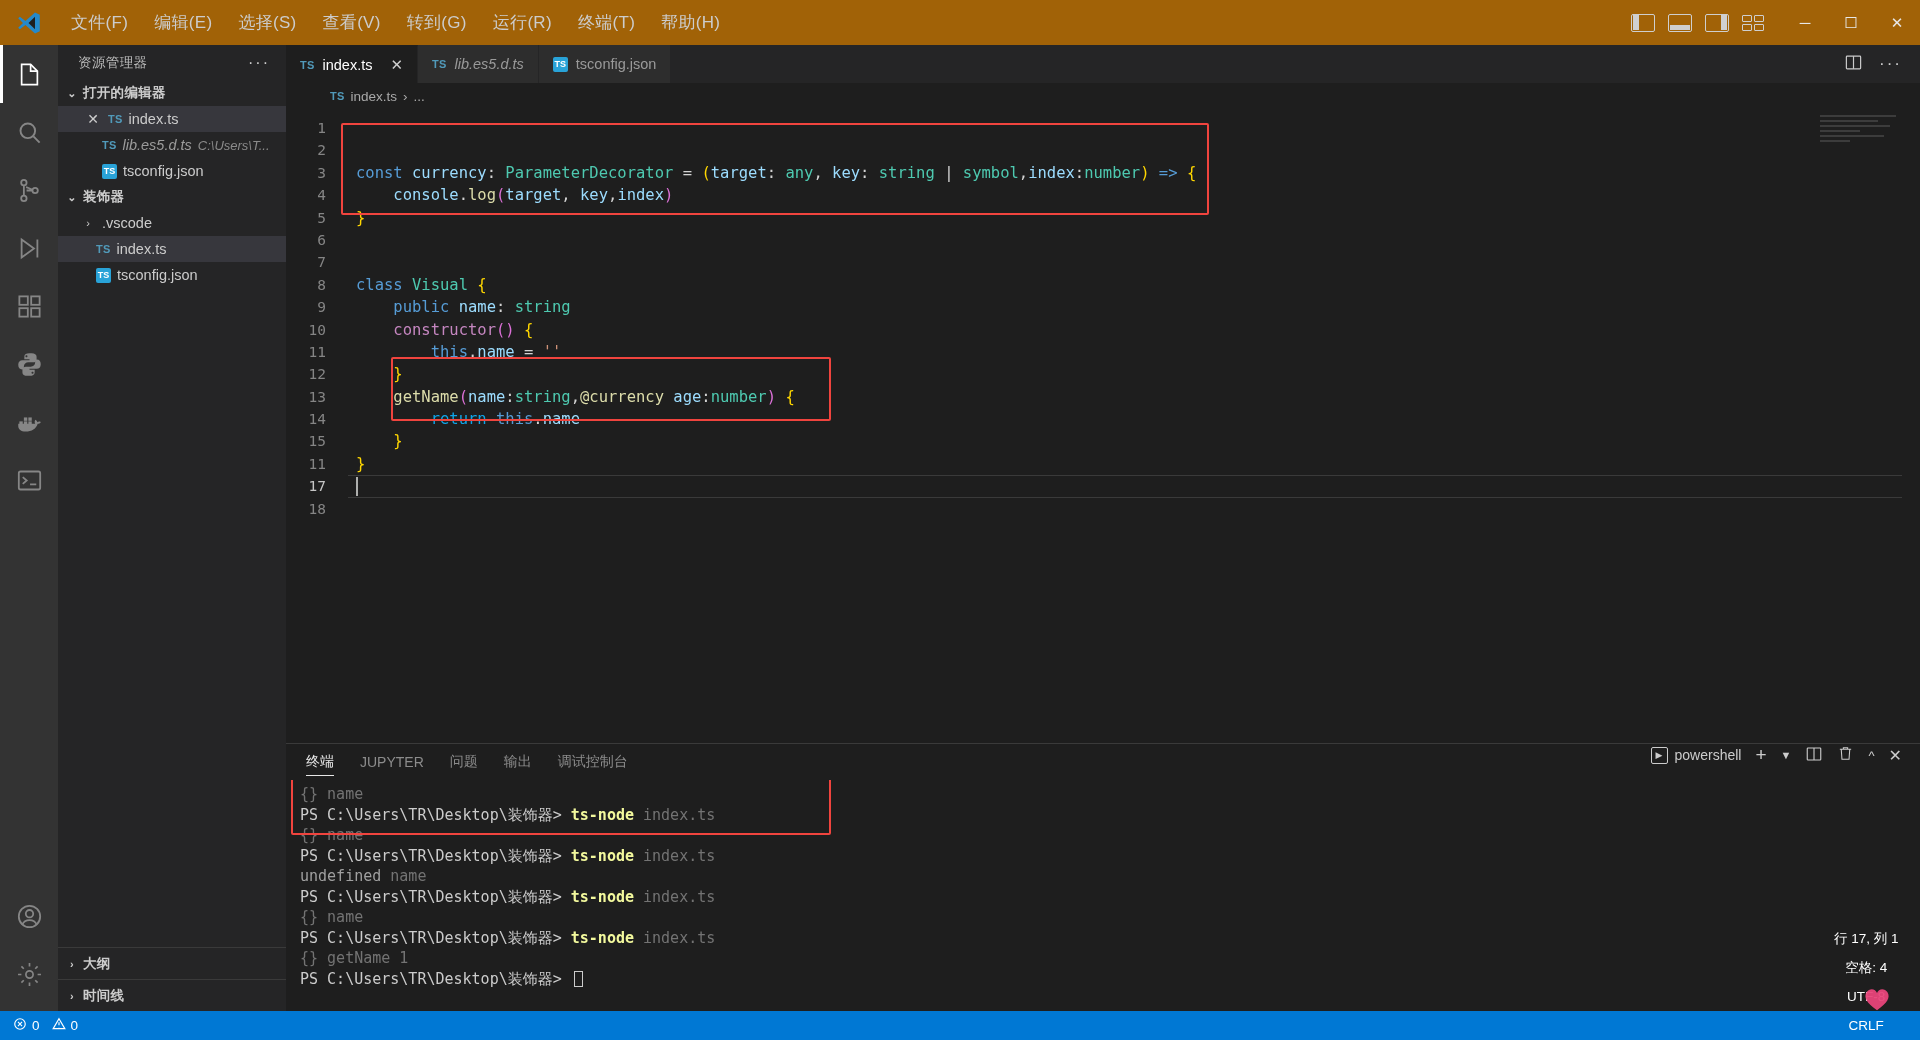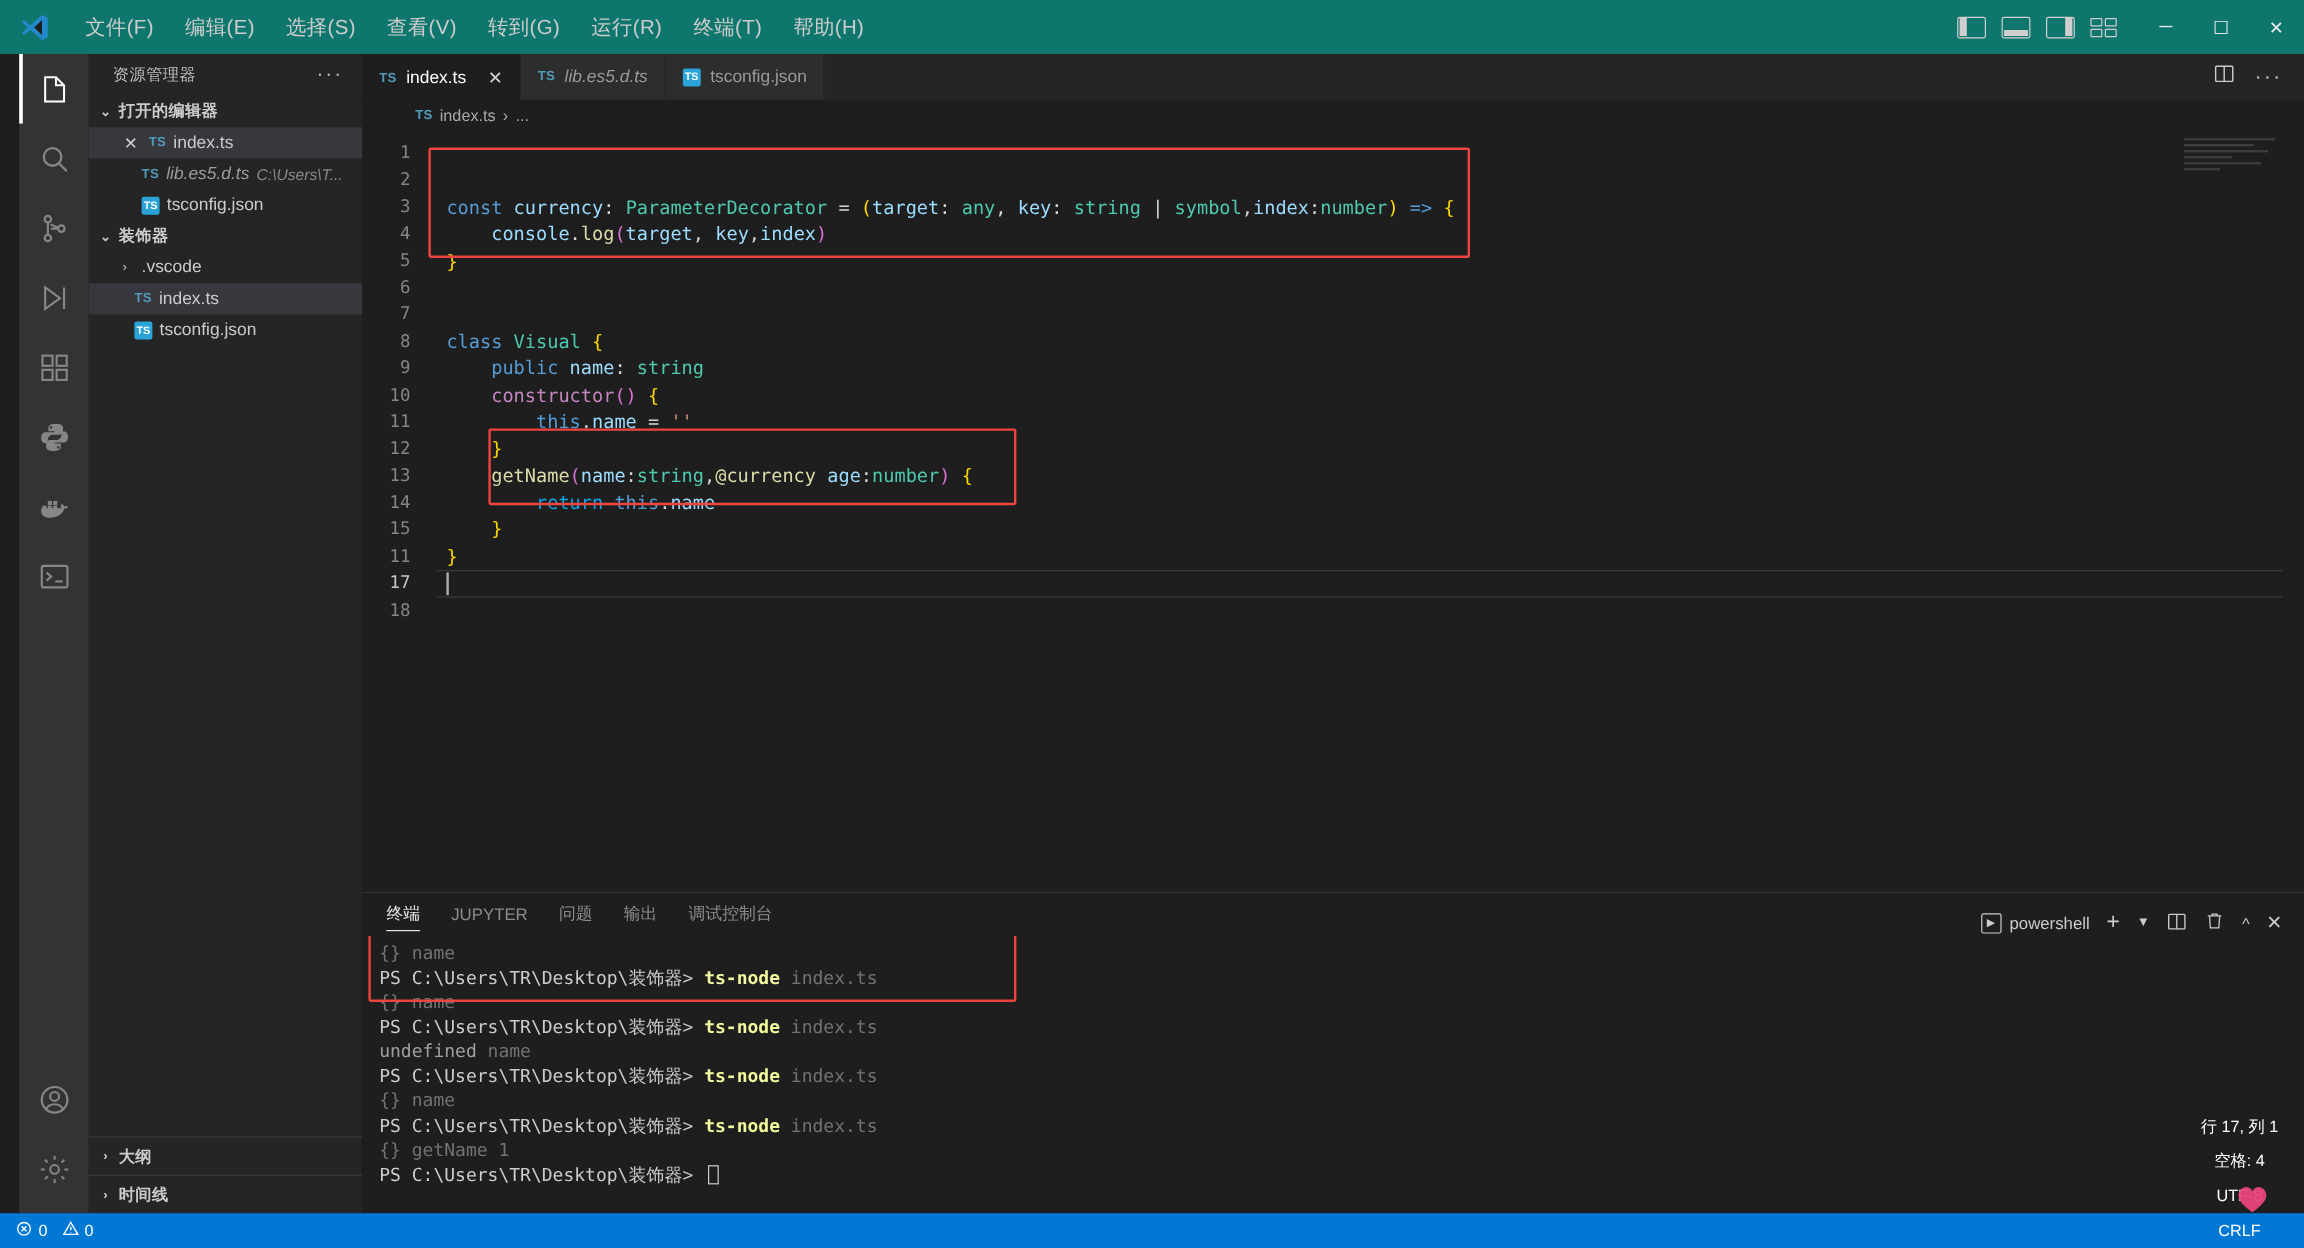--- a/index.html
+++ b/index.html
@@ -7,21 +7,21 @@
   body {
     background:#1e1e1e;
     font-family:"Liberation Sans", sans-serif;
     color:#cccccc;
     -webkit-font-smoothing:antialiased;
   }
   .app { position:relative; width:1920px; height:1040px; display:flex; flex-direction:column; }
 
   
   .titlebar {
-    height:45px; background:#0f766e; display:flex; align-items:center;
+    height:45px; background:#a16207; display:flex; align-items:center;
     flex:0 0 45px; position:relative;
   }
   .vscode-logo { width:58px; display:flex; align-items:center; justify-content:center; }
   .vscode-logo svg { width:24px; height:24px; }
   .menu { display:flex; align-items:center; gap:0px; }
   .menu-item {
     font-size:17px; color:#cccccc; padding:5px 13px; white-space:nowrap;
     letter-spacing:.3px;
   }
   .win-title {
@@ -34,21 +34,21 @@
   .layout-ico .frame { position:absolute; inset:0; border:1.6px solid #cfcfcf; border-radius:2px; }
   .layout-ico .fillL { position:absolute; left:1.6px; top:1.6px; bottom:1.6px; width:6px; background:#cfcfcf; }
   .layout-ico .fillB { position:absolute; left:1.6px; right:1.6px; bottom:1.6px; height:5px; background:#cfcfcf; }
   .layout-ico .fillR { position:absolute; right:1.6px; top:1.6px; bottom:1.6px; width:6px; background:#cfcfcf; }
   .grid-ico { display:grid; grid-template-columns:1fr 1fr; gap:2px; width:22px; height:16px; }
   .grid-ico i { border:1.5px solid #cfcfcf; border-radius:1px; display:block; }
   .wbtn { width:46px; height:45px; display:flex; align-items:center; justify-content:center;
           font-size:15px; color:#e8e8e8; }
 
   
-  .body-row { flex:1; display:flex; min-height:0;padding-left:16px; }
+  .body-row { flex:1; display:flex; min-height:0; }
 
   
   .activitybar {
     width:58px; background:#333333; display:flex; flex-direction:column;
     align-items:center; flex:0 0 58px;
   }
   .act { width:58px; height:58px; display:flex; align-items:center; justify-content:center;
          position:relative; color:#868686; }
   .act.active { color:#ffffff; }
   .act.active:before { content:""; position:absolute; left:0; top:0; bottom:0; width:2.5px; background:#ffffff; }
@@ -115,21 +115,21 @@
   .caret { position:absolute; width:2px; background:#aeafad; height:19px; }
 
   .hl-box { position:absolute; border:2.5px solid #f0443e; border-radius:2px; pointer-events:none; }
 
   .minimap { position:absolute; right:14px; top:6px; width:86px; height:42px; opacity:.5; }
   .minimap div { height:2px; background:#5a5a5a; margin-bottom:3px; }
 
   
   .panel { height:268px; flex:0 0 268px; background:#1e1e1e; border-top:1px solid #3a3a3a;
            display:flex; flex-direction:column; }
-  .panel-tabs { height:36px; display:flex; align-items:flex-end; padding-left:20px; gap:26px; }
+  .panel-tabs { height:36px; display:flex; align-items:flex-start; padding-left:20px; gap:26px; }
   .ptab { font-size:14px; color:#8c8c8c; position:relative; height:36px; display:flex; align-items:center; }
   .ptab.active { color:#e7e7e7; }
   .ptab.active:after { content:""; position:absolute; left:0; right:0; bottom:4px; height:1.5px; background:#e7e7e7; }
   .panel-actions { margin-left:auto; display:flex; align-items:center; gap:14px; padding-right:18px;
                    color:#cccccc; font-size:14px; }
   .shellpill { display:flex; align-items:center; gap:7px; font-size:14px; color:#cccccc; }
   .play-box { width:17px; height:17px; border:1.4px solid #cccccc; border-radius:2px;
               display:inline-flex; align-items:center; justify-content:center; font-size:9px; }
   .term {
     flex:1; font-family:"DejaVu Sans Mono", monospace; font-size:15px; line-height:20.5px;

